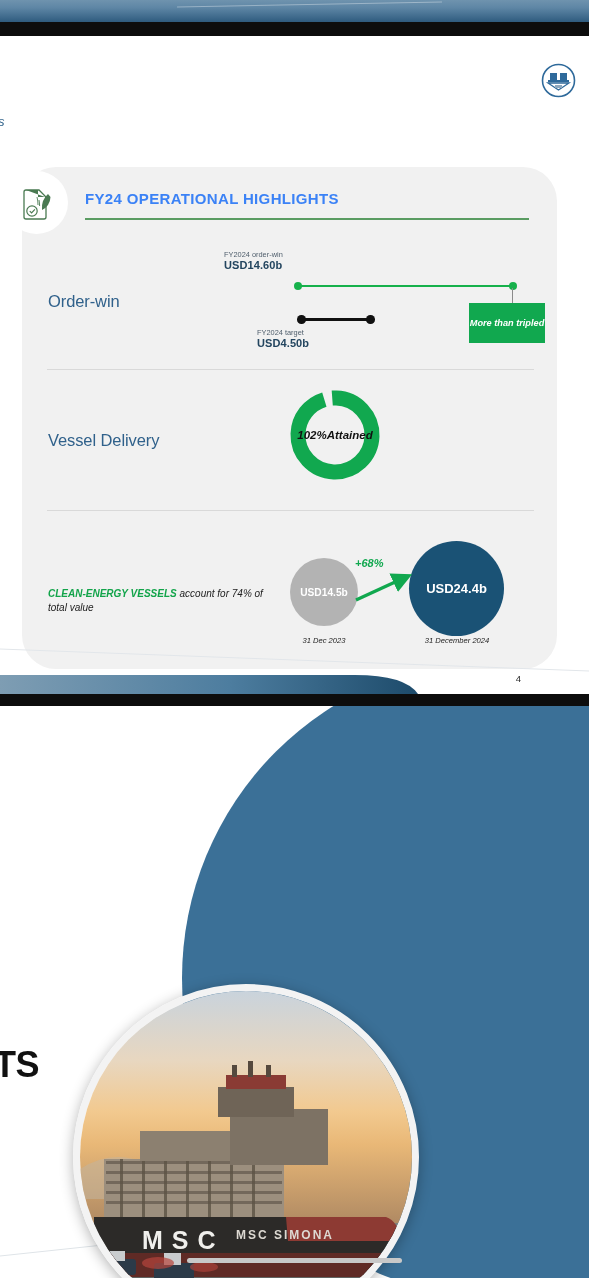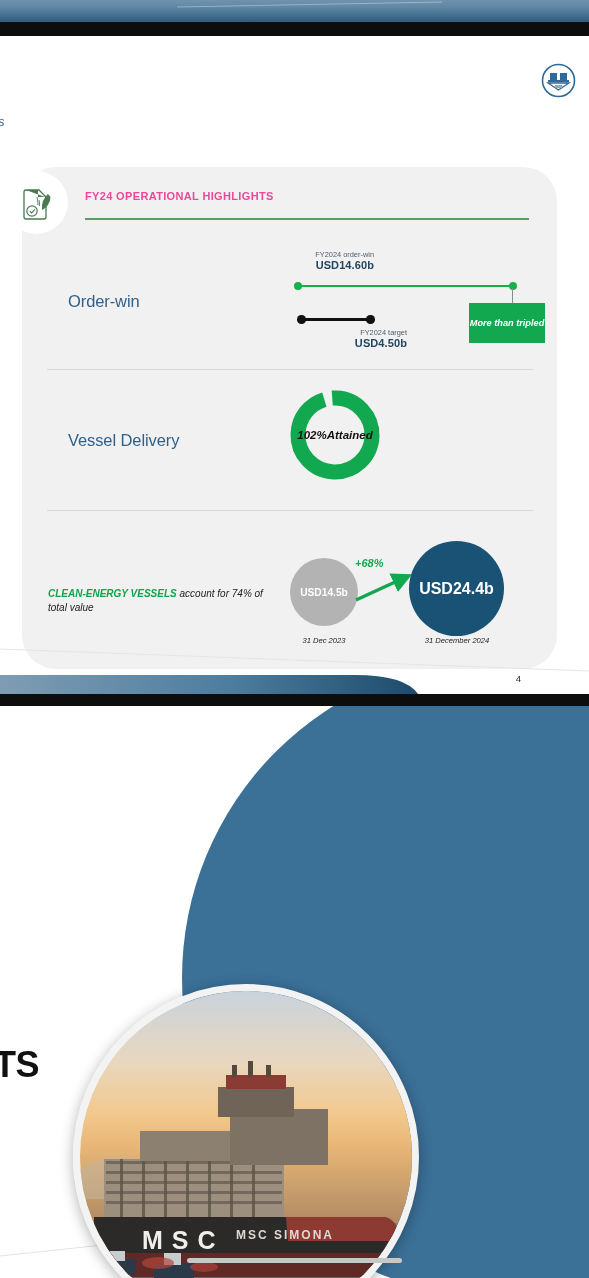--- a/index.html
+++ b/index.html
@@ -23,40 +23,40 @@
 
   .deck-title-cut { position:absolute; left:-2px; top:78px; font-size:13px; color:#2e6189;
     font-style:italic; letter-spacing:.2px; }
 
   .card { position:absolute; left:22px; top:131px; width:535px; height:502px;
     background:#f1f1f1; border-radius:34px; }
 
   .card-icon-circle { position:absolute; left:5px; top:135px; width:63px; height:63px;
     background:#ffffff; border-radius:50%; display:flex; align-items:center; justify-content:center; }
 
-  .card-title { position:absolute; left:85px; top:154px; font-size:11px; font-weight:bold;
-    color:#ec4899; letter-spacing:.35px; }
+  .card-title { position:absolute; left:85px; top:154px; font-size:15px; font-weight:bold;
+    color:#3b82f6; letter-spacing:.35px; }
   .card-title-rule { position:absolute; left:85px; top:182px; width:444px; height:1.6px;
     background:#5a9c62; }
 
   .divider { position:absolute; left:47px; width:487px; height:1px; background:#d9d9d9; }
   .div1 { top:333px; }
   .div2 { top:474px; }
 
-  .row-label { position:absolute; color:#30618b; font-size:16.5px; letter-spacing:-.1px;margin-left:20px; }
+  .row-label { position:absolute; color:#30618b; font-size:16.5px; letter-spacing:-.1px; }
   .lbl-order  { left:48px; top:256px; }
   .lbl-vessel { left:48px; top:395px; }
   .lbl-book   { left:48px; top:520px; }
 
   .sub-note { position:absolute; left:48px; top:551px; width:215px; font-size:10px;
     font-style:italic; line-height:1.42; color:#222; }
   .sub-note b { color:#12a44a; font-weight:bold; font-style:italic; }
 
   
-  .ow-caption { position:absolute; text-align:right; width:150px; }
+  .ow-caption { position:absolute; text-align:left; width:150px; }
   .ow-cap-small { font-size:7.4px; color:#4e5d6b; }
   .ow-cap-big { font-size:11px; font-weight:bold; color:#23455f; letter-spacing:.1px; }
   .ow-top-cap { left:224px; top:214px; }
   .ow-bot-cap { left:257px; top:292px; }
 
   .ow-green-line { position:absolute; left:297px; top:249px; width:218px; height:2.4px;
     background:#16b14b; }
   .ow-dot { position:absolute; width:8px; height:8px; border-radius:50%; top:246px; }
   .ow-dot-l { left:294px; background:#16b14b; }
   .ow-dot-r { left:509px; background:#16b14b; }
@@ -74,21 +74,21 @@
   
   .donut-wrap { position:absolute; left:288px; top:352px; width:94px; height:94px; }
   .donut-txt { position:absolute; left:0; top:0; width:94px; height:94px;
     display:flex; flex-direction:row; align-items:center; justify-content:center;
     font-size:11.5px; font-weight:bold; font-style:italic; color:#111; line-height:1.22; }
 
   
   .bub { position:absolute; border-radius:50%; display:flex; align-items:center; justify-content:center;
     color:#fff; font-weight:bold; }
   .bub-gray { left:290px; top:522px; width:68px; height:68px; background:#b3b3b3; font-size:10.2px; }
-  .bub-blue { left:409px; top:505px; width:95px; height:95px; background:#1a5275; font-size:16px; }
+  .bub-blue { left:409px; top:505px; width:95px; height:95px; background:#1a5275; font-size:13px; }
 
   .bub-date { position:absolute; font-size:7.6px; font-style:italic; color:#1b1b1b; text-align:center; }
   .date-l { left:278px; top:600px; width:92px; }
   .date-r { left:402px; top:600px; width:110px; }
 
   .pct-arrow { position:absolute; left:352px; top:520px; width:70px; height:50px; }
   .pct-label { position:absolute; left:355px; top:521px; font-size:11px; font-weight:bold;
     font-style:italic; color:#11a84f; }
 
   

